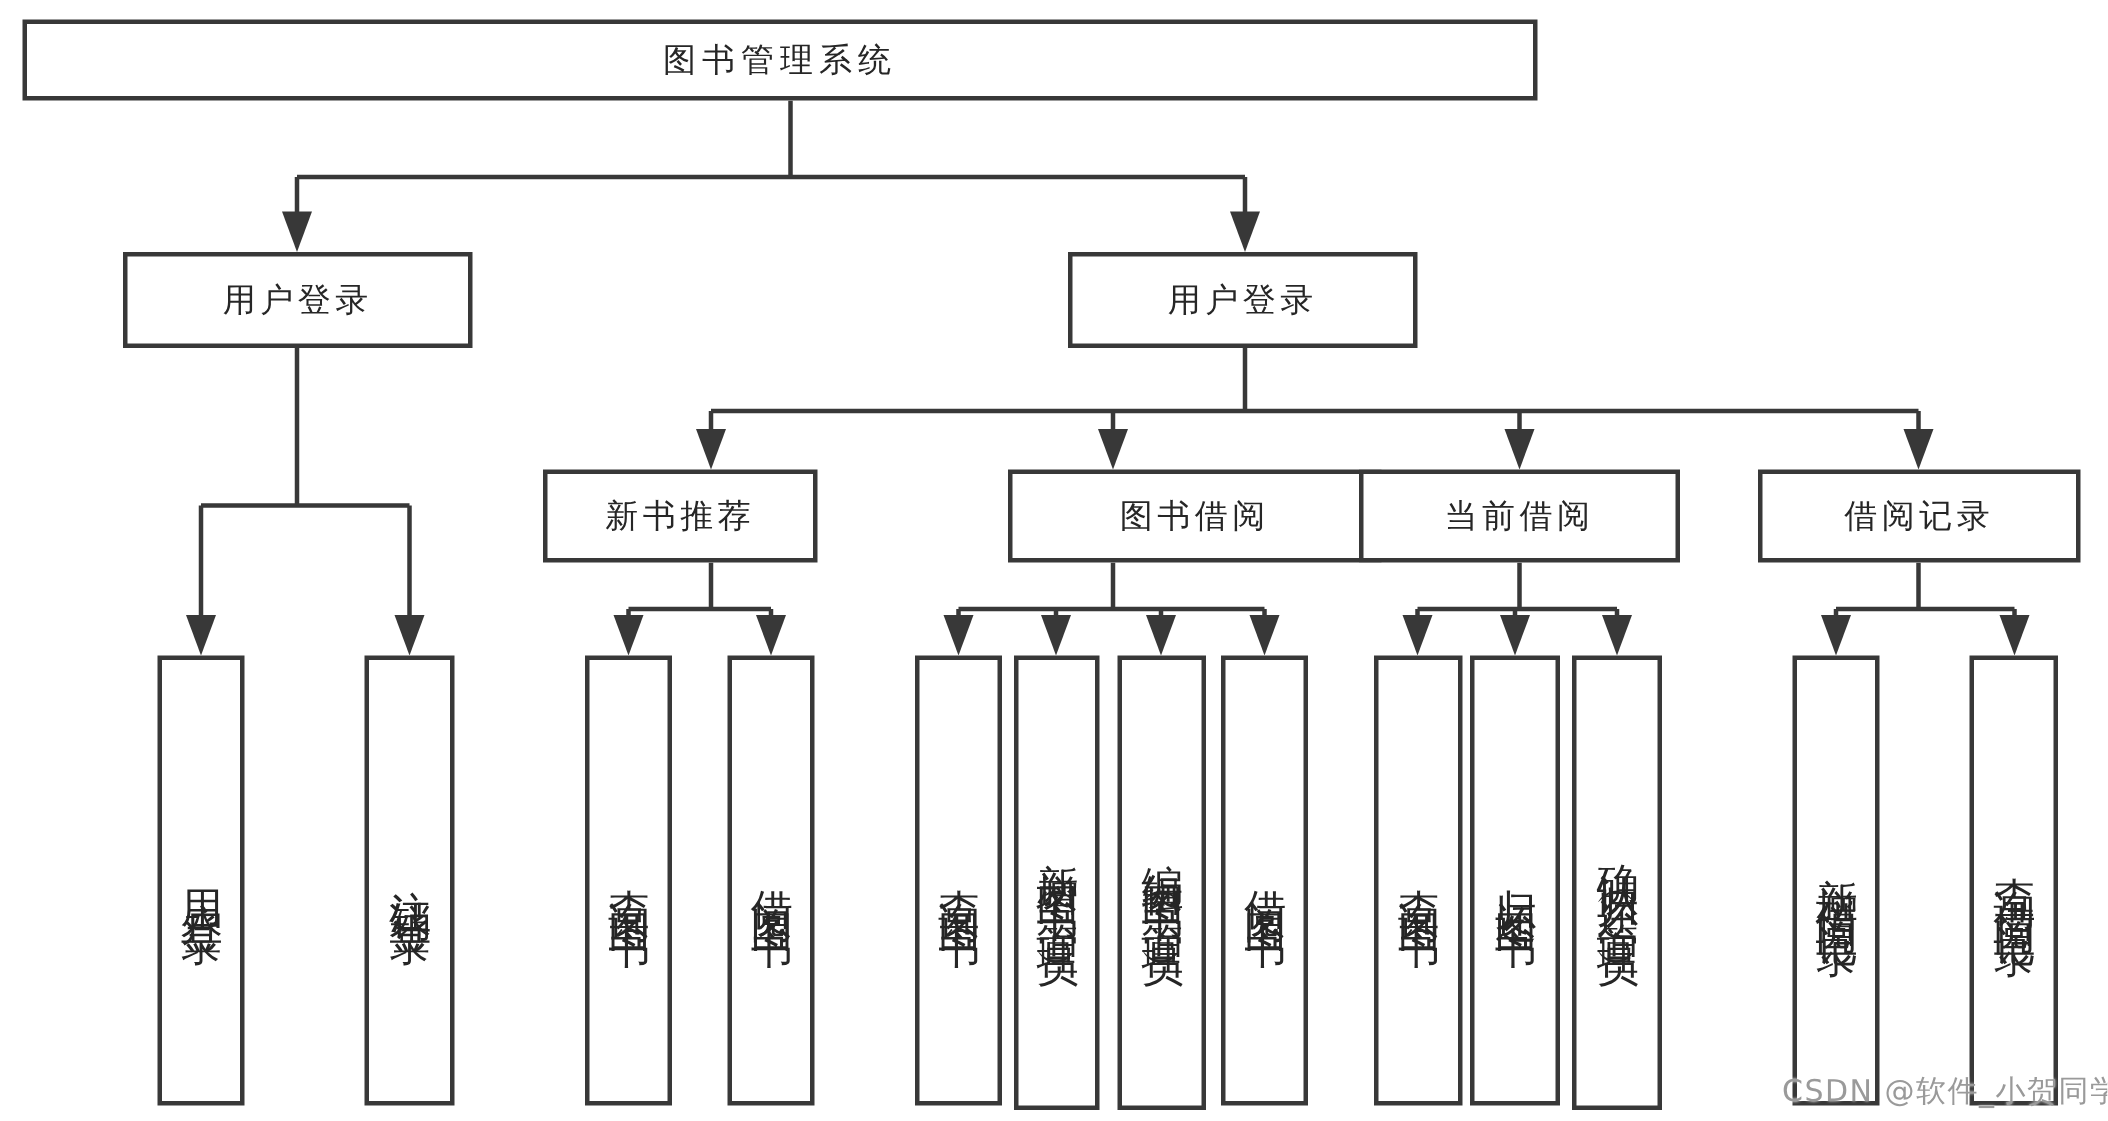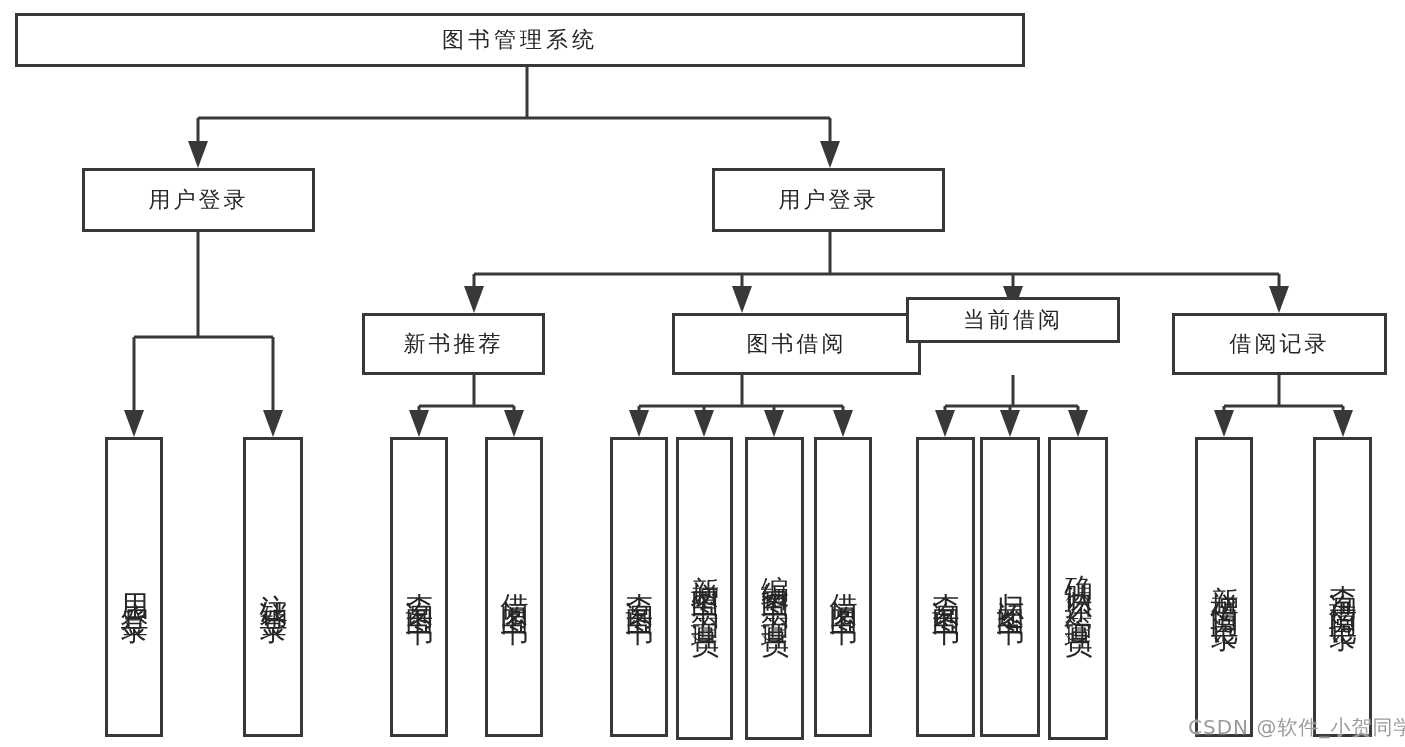--- a/index.html
+++ b/index.html
@@ -87,21 +87,21 @@
   <div class="node" style="left:712px;top:168px;width:233px;height:64px;">
     <span class="hlabel">用户登录</span>
   </div>
 
   <div class="node" style="left:362px;top:313px;width:183px;height:62px;">
     <span class="hlabel">新书推荐</span>
   </div>
   <div class="node" style="left:672px;top:313px;width:249px;height:62px;">
     <span class="hlabel">图书借阅</span>
   </div>
-  <div class="node" style="left:906px;top:297px;width:214px;height:46px;">
+  <div class="node" style="left:906px;top:313px;width:214px;height:62px;">
     <span class="hlabel">当前借阅</span>
   </div>
   <div class="node" style="left:1172px;top:313px;width:215px;height:62px;">
     <span class="hlabel">借阅记录</span>
   </div>
 
   <div class="node leaf" style="left:105px;top:437px;width:58px;height:300px;">
     <span class="vlabel">用户登录</span>
   </div>
   <div class="node leaf" style="left:243px;top:437px;width:60px;height:300px;">

